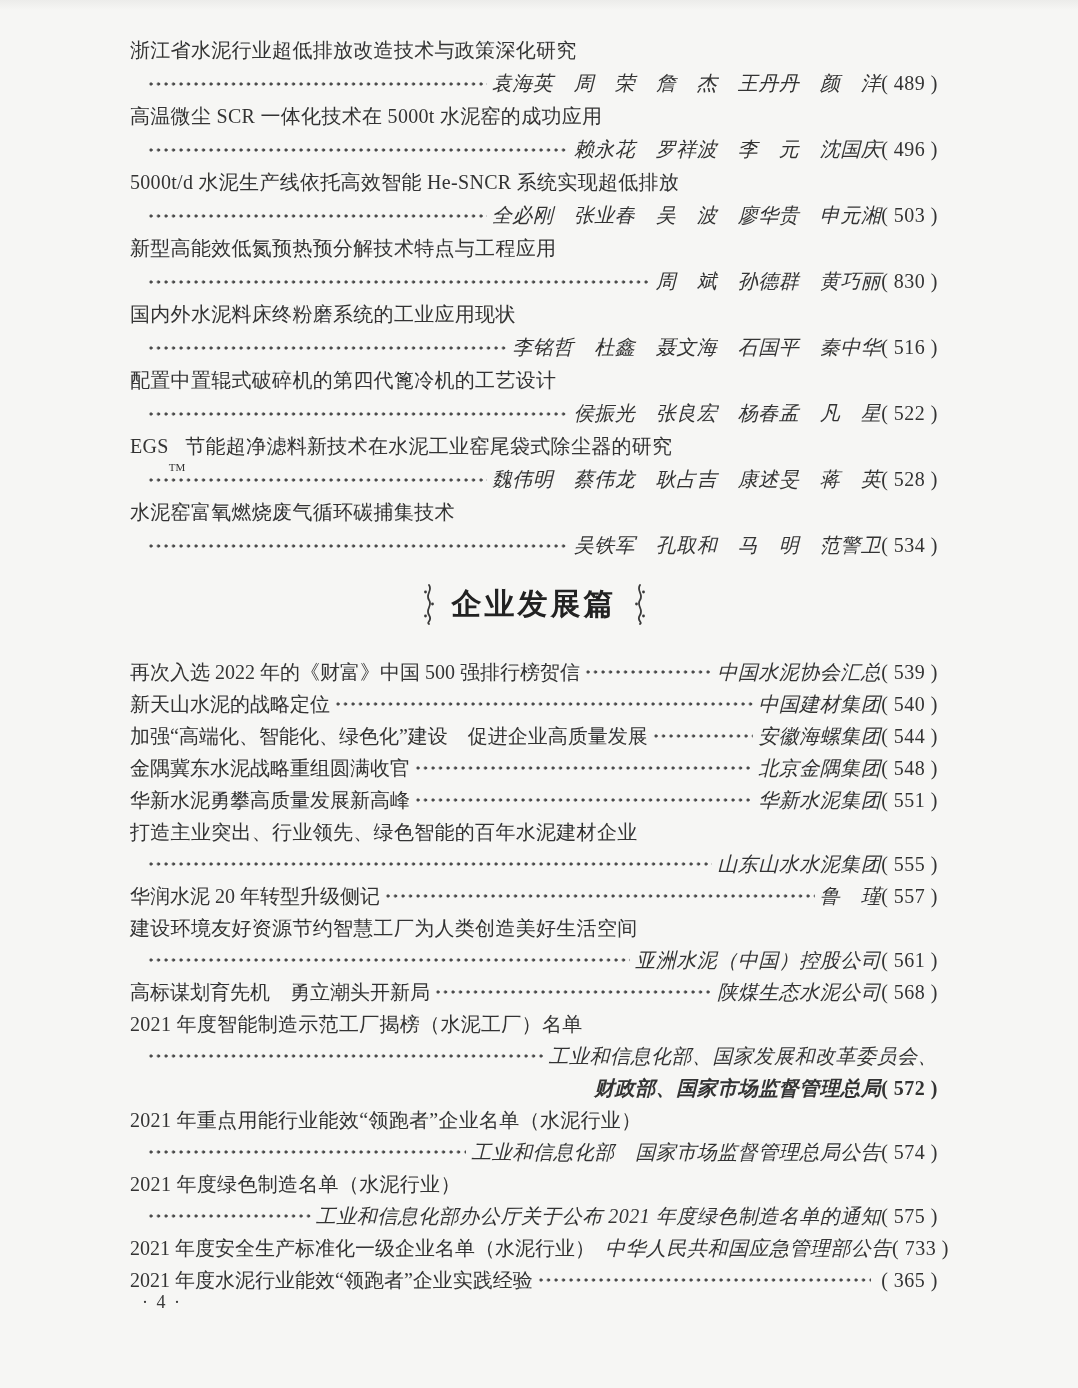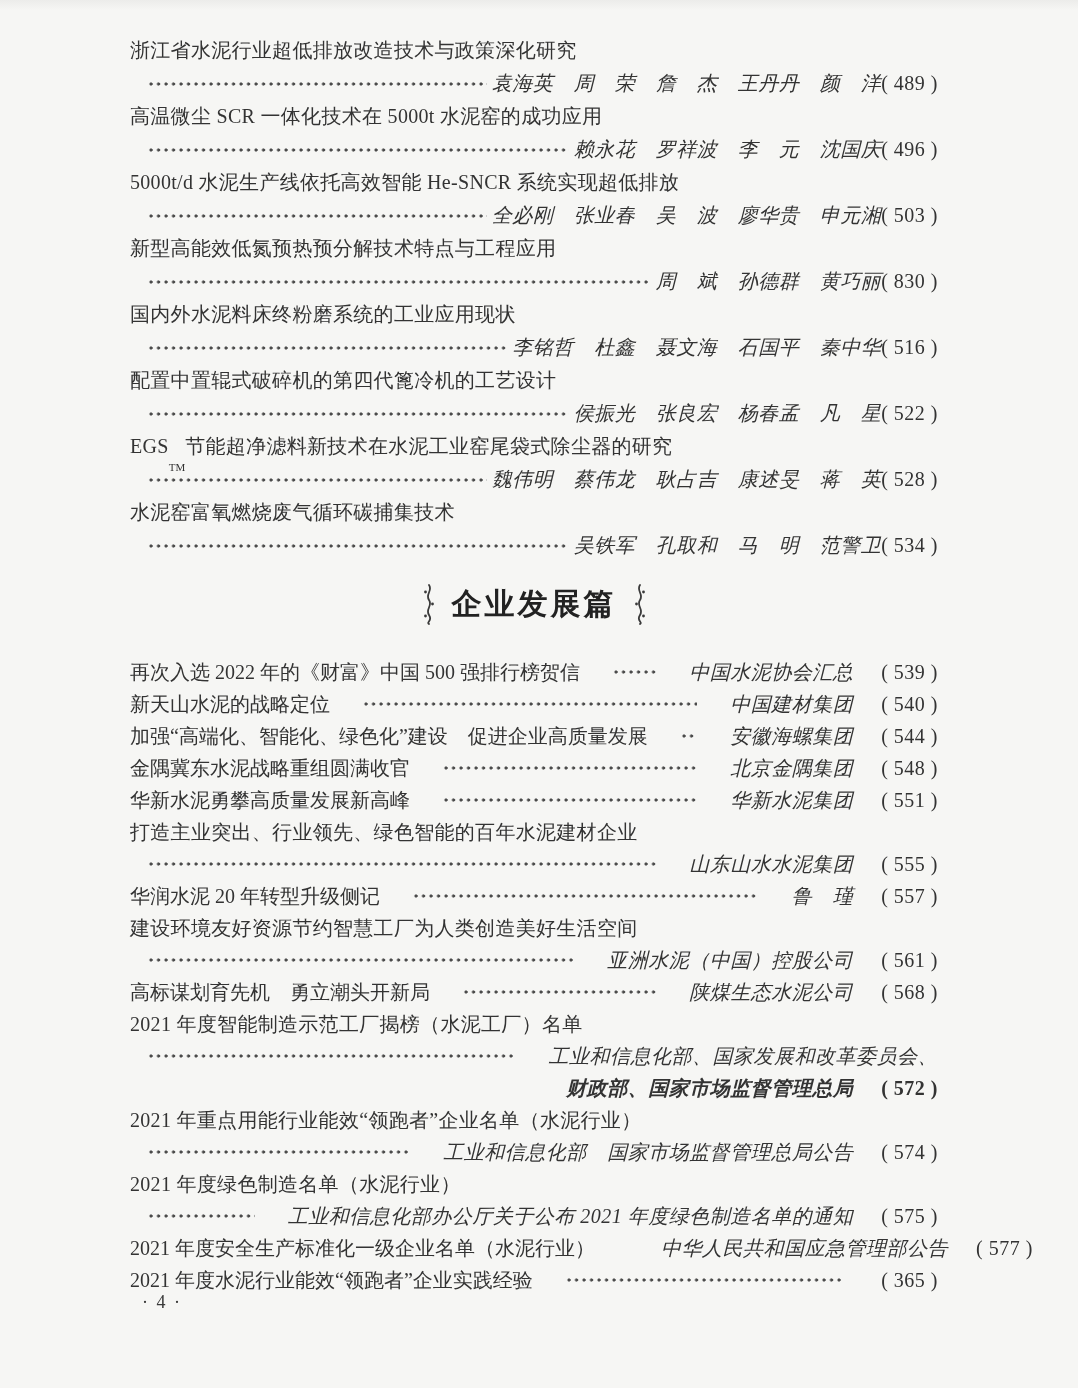--- a/index.html
+++ b/index.html
@@ -17,21 +17,21 @@
     padding:34px 140px 0 130px;
     box-sizing:border-box;
   }
   .line{
     display:flex;
     align-items:center;
     height:33px;
     font-size:20px;
     white-space:nowrap;
   }
-  .toc2 .line{height:32px;gap:28px;}
+  .toc2 .line{height:32px;}
   .title-line{letter-spacing:.3px;}
   .leader{
     flex:1;
     height:20px;
     margin:0 5px;
     background-image:radial-gradient(circle at 3px 10px,#4a4a4a 1.3px,rgba(0,0,0,0) 1.9px);
     background-size:7.5px 20px;
     background-repeat:repeat-x;
   }
   .leader.indent{margin-left:18px;}
@@ -266,21 +266,21 @@
         <span class="leader indent"></span>
         <span class="authors">工业和信息化部办公厅关于公布 2021 年度绿色制造名单的通知</span>
         <span class="pageno">( 575 )</span>
       </div>
     </div>
 
     <div class="line inline-entry">
       <span class="title-text">2021 年度安全生产标准化一级企业名单（水泥行业）</span>
       <span class="leader"></span>
       <span class="authors">中华人民共和国应急管理部公告</span>
-      <span class="pageno">( 577 )</span>
+      <span class="pageno">( 733 )</span>
     </div>
 
     <div class="line inline-entry">
       <span class="title-text">2021 年度水泥行业能效“领跑者”企业实践经验</span>
       <span class="leader gap-right"></span>
       <span class="pageno">( 365 )</span>
     </div>
 
   </section>
 

